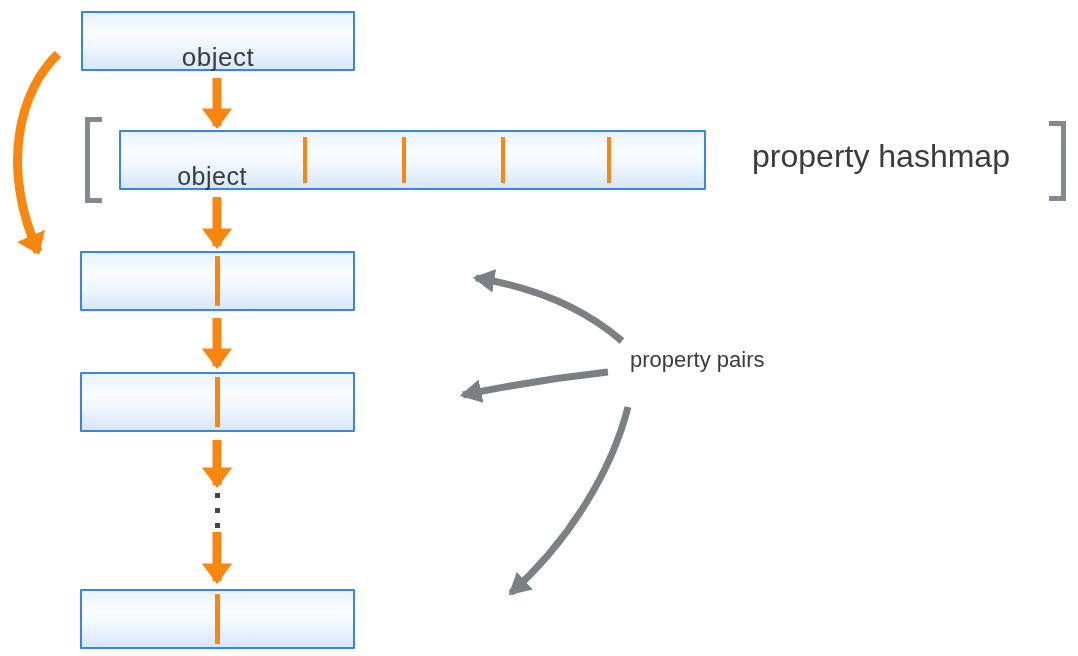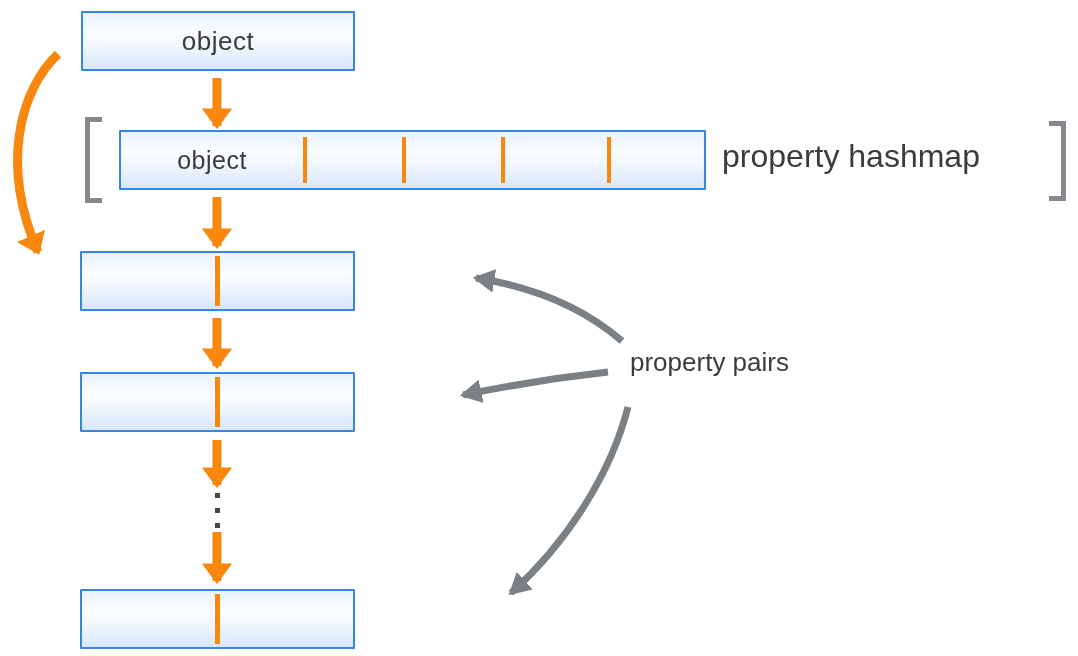--- a/index.html
+++ b/index.html
@@ -30,21 +30,21 @@
     box-sizing: content-box;
   }
   .object-box   { left: 81px;  top: 11px;  width: 270px; height: 56px; }
   .header-box   { left: 119px; top: 130px; width: 583px; height: 56px; }
   .pair-box     { left: 80px;  width: 271px; height: 56px; }
   .pair-box-1   { top: 251px; }
   .pair-box-2   { top: 372px; }
   .pair-box-3   { top: 589px; }
   .box-label {
     position: absolute;
-    left: 0; top: 0;
+    left: 0; top: 16px;
     width: 100%; height: 100%;
     display: flex;
     align-items: center;
     justify-content: center;
     color: #3B3B3B;
     font-size: 26px;
     letter-spacing: 0.5px;
   }
   .header-label {
     width: 182px;
@@ -86,28 +86,28 @@
     border-right: 5px solid #85898D;
     border-top: 5px solid #85898D;
     border-bottom: 5px solid #85898D;
   }
   .annotation {
     position: absolute;
     color: #3B3B3B;
     white-space: nowrap;
   }
   .hashmap-annotation {
-    left: 692px; top: 138px;
+    left: 722px; top: 138px;
     width: 318px;
     text-align: center;
     font-size: 32px;
   }
   .pairs-annotation {
     left: 630px; top: 347px;
-    font-size: 26px;
+    font-size: 22px;
   }
   .vdot {
     position: absolute;
     left: 215px;
     width: 5px; height: 5px;
     background: #454545;
   }
   .vdot-1 { top: 493px; }
   .vdot-2 { top: 508px; }
   .vdot-3 { top: 523px; }

